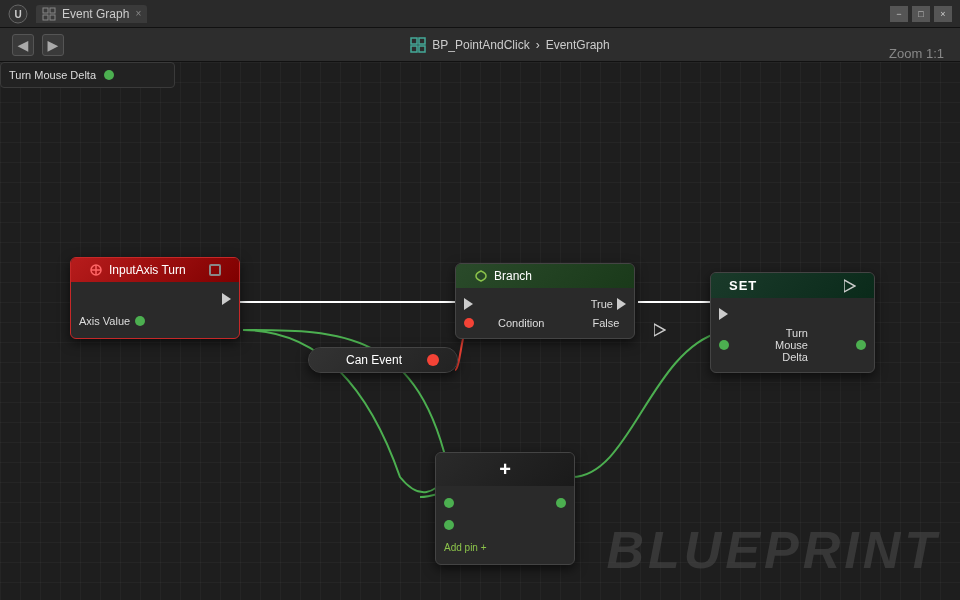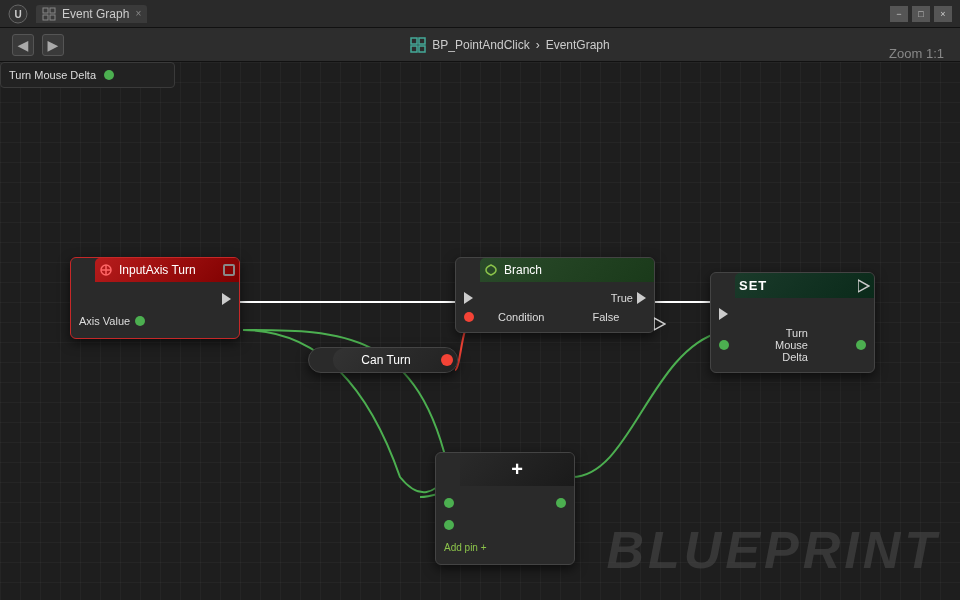--- a/index.html
+++ b/index.html
@@ -147,27 +147,26 @@
       position: absolute;
       border-radius: 6px;
       background: #2a2a2a;
       border: 1px solid #444;
       min-width: 140px;
       box-shadow: 0 4px 12px rgba(0,0,0,0.6);
     }
 
     .bp-node .node-header {
       border-radius: 5px 5px 0 0;
-      padding: 5px 4px;
+      padding: 5px 18px;
       font-size: 12px;
       color: #fff;
       display: flex;
       align-items: center;
       gap: 6px;
-      margin-left: 24px;
     }
 
     .bp-node .node-body {
       padding: 6px 0;
       text-align: right;
     }
 
     .bp-node .pin-row {
       display: flex;
       align-items: center;
@@ -219,22 +218,22 @@
       border: 1px solid #c62828;
     }
 
     #node-inputaxis .node-header {
       background: linear-gradient(135deg, #b71c1c, #7f0000);
     }
 
     
     #node-branch {
       left: 455px;
-      top: 195px;
-      width: 200px;
+      top: 201px;
+      width: 180px;
     }
 
     #node-branch .node-header {
       background: linear-gradient(135deg, #2a4a2a, #1a3a1a);
     }
 
     
     #node-set {
       left: 710px;
       top: 210px;
@@ -441,21 +440,21 @@
         <span class="pin green"></span>
         <span style="margin-left:4px;">Turn Mouse Delta</span>
         <span style="flex:1"></span>
         <span class="pin green"></span>
       </div>
     </div>
   </div>
 
   <div class="bp-node" id="node-canturn">
     <div class="node-header">
-      <span style="flex:1;text-align:center;">Can Turn</span>
+      <span style="flex:1;text-align:center;">Can Event</span>
       <span class="pin red" style="width:12px;height:12px;"></span>
     </div>
   </div>
 
   <div class="bp-node" id="node-addpin">
     <div class="node-header">
       <span style="flex:1;text-align:center;font-size:20px;font-weight:bold;">+</span>
     </div>
     <div class="node-body">
       <div class="pin-row">

